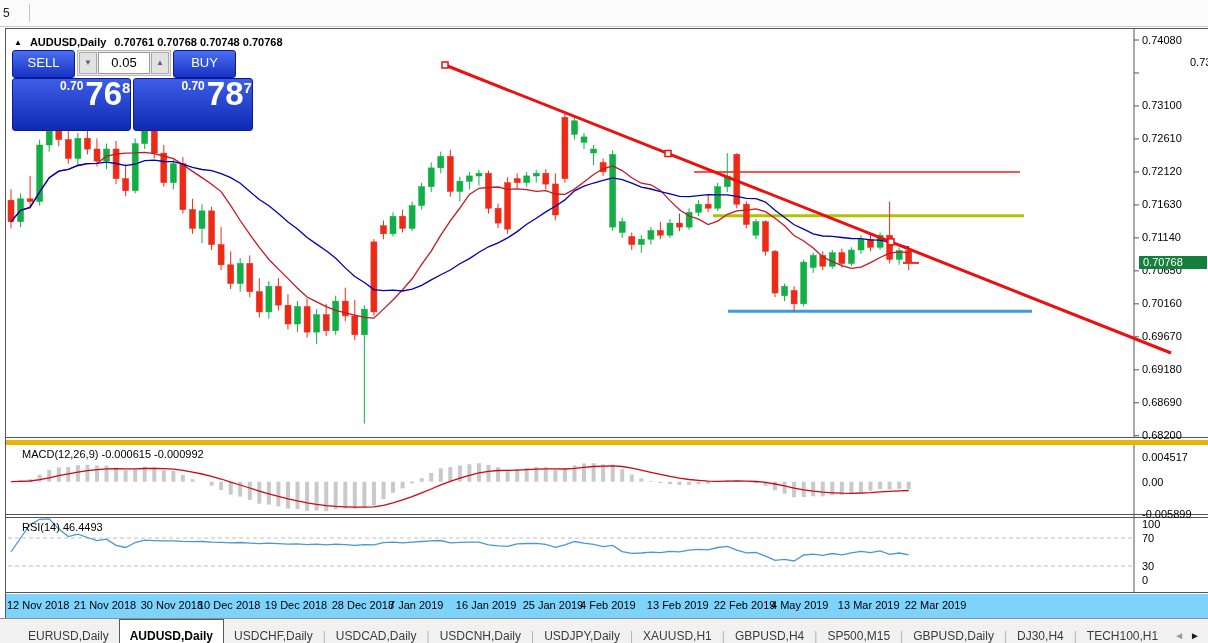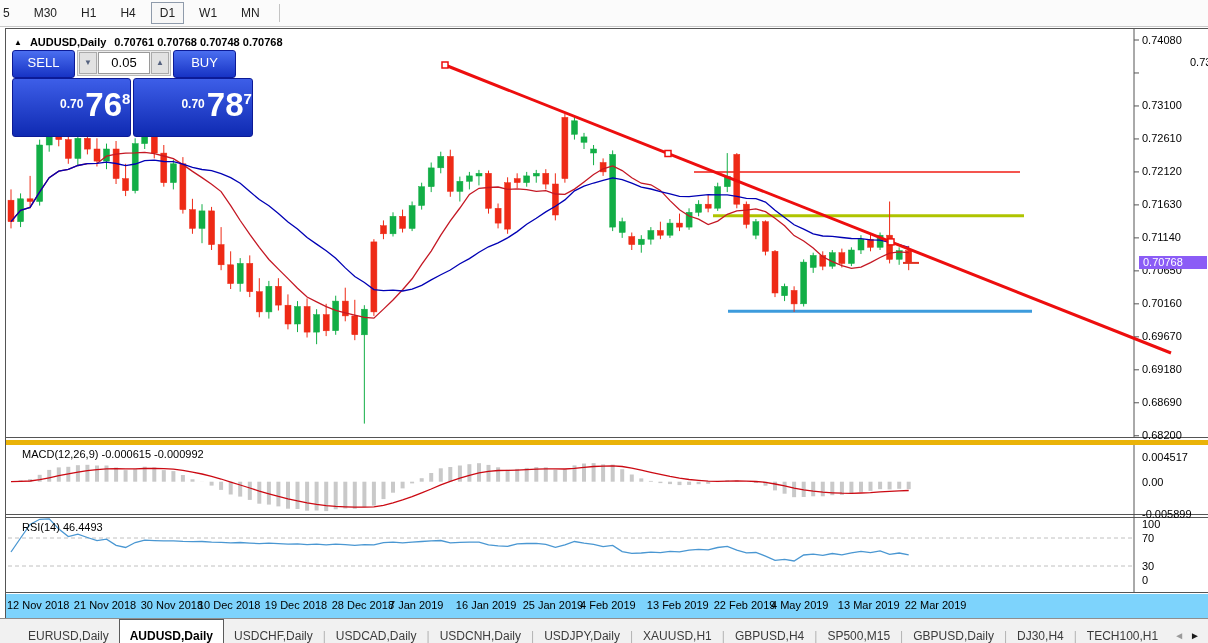--- a/index.html
+++ b/index.html
@@ -26,40 +26,40 @@
   .date-axis { position:absolute; top:566px; left:0; width:1203px; height:24px; background:#7dd3fc; }
 
   .chart-title { position:absolute; left:8px; top:7px; z-index:3; font-size:11px;
                  font-weight:600; color:#000; display:flex; gap:8px; align-items:center; }
   .collapse-tri { font-size:8px; cursor:pointer; }
 
   .ind-label { position:absolute; left:16px; top:3px; z-index:3; font-size:11px; color:#000; }
 
   .ax-label { position:absolute; left:1136px; font-size:11px; color:#000; z-index:2; white-space:nowrap; }
   .price-tag { position:absolute; left:1133px; top:227px; width:68px; height:13px; z-index:4;
-               background:#8b5cf6; color:#fff; font-size:11px; line-height:13px; padding-left:4px; }
+               background:#15803d; color:#fff; font-size:11px; line-height:13px; padding-left:4px; }
 
   .date-lbl { position:absolute; top:5px; font-size:11px; color:#000; white-space:nowrap; }
 
   
   .trade-panel { position:absolute; left:6px; top:21px; width:224px; z-index:3; }
   .tp-row1 { display:flex; height:26px; }
   .tp-btn { width:63px; height:28px; color:#fff; font-size:13px; text-align:center;
             line-height:24px; background:linear-gradient(#4a6ef0,#1733c4);
             border:1px solid #0c1a96; border-radius:3px; cursor:pointer; }
   .tp-stepper { flex:1; display:flex; align-items:center; background:#ececec;
                 border:1px solid #b9b9b9; margin:0 2px; }
   .tp-arrow { width:18px; height:22px; margin:0 1px; background:#e2e2e2; border:1px solid #ababab;
               font-size:8px; color:#55627f; text-align:center; line-height:20px; cursor:pointer; }
   .tp-vol { flex:1; height:22px; background:#fff; border:1px solid #9a9a9a;
             font-size:13px; color:#000; text-align:center; line-height:20px; }
   .tp-row2 { display:flex; margin-top:2px; gap:2px; }
-  .tp-price { flex:1; height:59px; background:linear-gradient(#3d5ee8,#0f2ab2);
+  .tp-price { flex:1; height:53px; background:linear-gradient(#3d5ee8,#0f2ab2);
               border:1px solid #0c1a96; border-radius:3px; color:#fff;
-              display:flex; align-items:center; justify-content:center;
+              display:flex; align-items:flex-start; justify-content:center;
               padding-bottom:5px; cursor:pointer;padding-left:47px; }
   .tp-small { font-size:12px; font-weight:700; margin-right:2px; margin-bottom:3px; }
   .tp-big { font-size:33px; font-weight:700; line-height:30px; }
   .tp-sup { font-size:15px; font-weight:700; margin-bottom:14px; }
 
   
   .tab-bar { position:absolute; top:618px; left:0; width:1208px; height:34px;
              background:#f1f1f1; border-top:1px solid #8e8e8e;
              display:flex; align-items:stretch; font-size:12px; color:#3c3c3c; }
   #tabs { display:flex; align-items:stretch; padding-left:18px; overflow:hidden; flex:1; }
@@ -69,28 +69,20 @@
   .tab-pipe { color:#b3b3b3; align-self:center; }
   .tab-arrows { display:flex; align-items:center; gap:6px; padding:0 8px; }
   .t-arrow { font-size:10px; color:#1a1a1a; cursor:pointer; }
   .t-arrow.dim { color:#9a9a9a; }
 </style>
 </head>
 <body>
 
 <div class="toolbar">
   <span class="tf partial">5</span>
-  <div id="tfButtons" style="display:flex;">
-      <span class="tf">M30</span>
-      <span class="tf">H1</span>
-      <span class="tf">H4</span>
-      <span class="tf active">D1</span>
-      <span class="tf">W1</span>
-      <span class="tf">MN</span>
-    </div>
   <span class="tb-sep"></span>
 </div>
 
 <div class="workspace">
 
   <div class="pane pane-main">
     <svg id="svgMain" width="1203" height="408">
         <line x1="1128" y1="0" x2="1128" y2="408" stroke="#555" stroke-width="1"></line>
         <line x1="1128" y1="11" x2="1133" y2="11" stroke="#555"></line>
         <line x1="1128" y1="43.98" x2="1133" y2="43.98" stroke="#555"></line>

